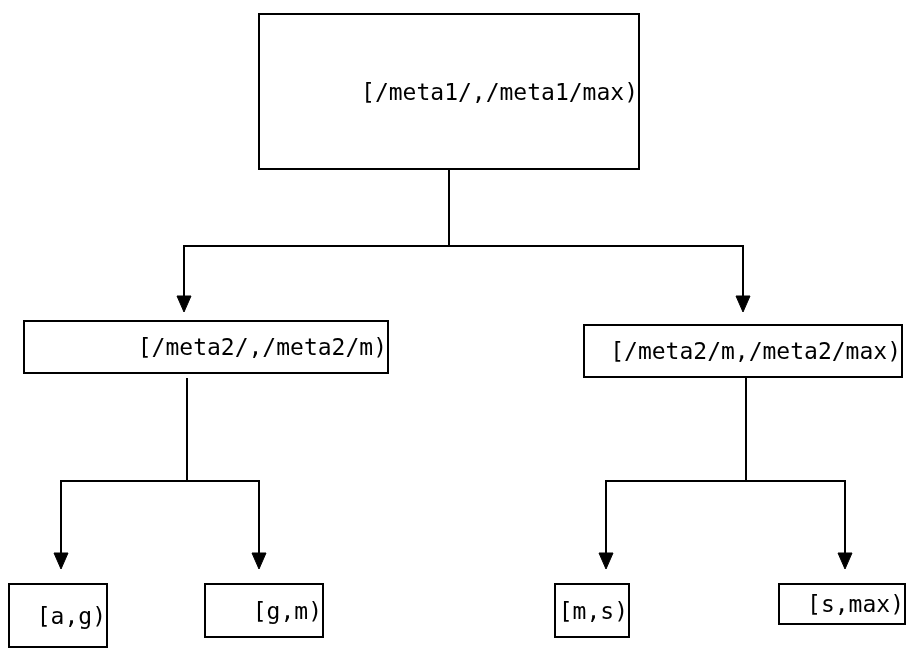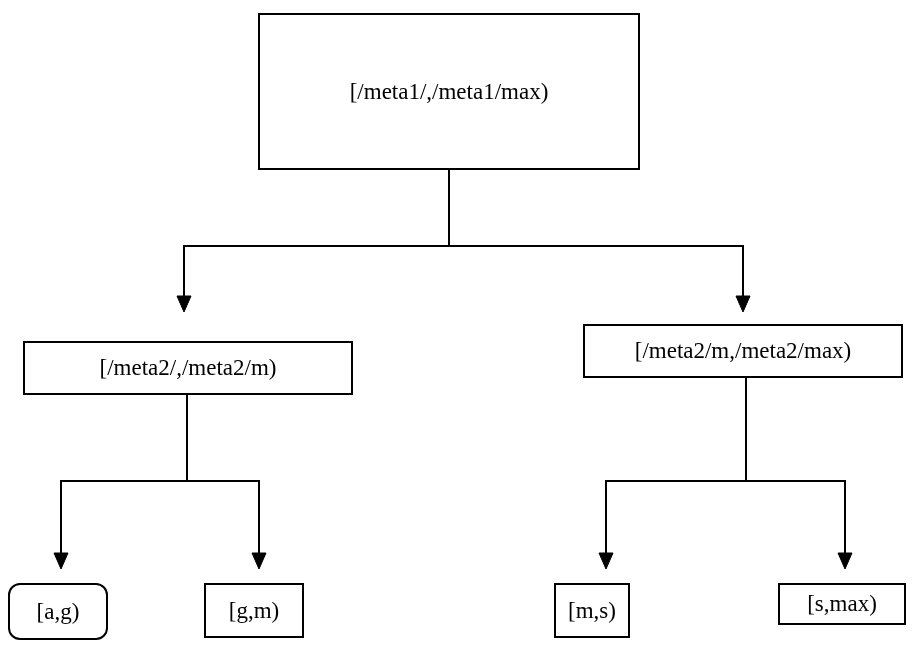--- a/index.html
+++ b/index.html
@@ -29,33 +29,32 @@
   .edges polygon {
     fill: #000000;
     stroke: #000000;
   }
   .node {
     position: absolute;
     border: 2px solid #000000;
     background: #ffffff;
     display: flex;
     align-items: center;
-    justify-content: center;
+    justify-content: flex-end;
     font-size: 23px;
     color: #000000;
     white-space: nowrap;
     box-sizing: border-box;
     letter-spacing: 0;
-    font-family: Liberation Serif, serif;
   }
   .node-root  { left: 258px; top: 13px;  width: 382px; height: 157px; }
-  .node-left  { left: 23px;  top: 341px; width: 330px; height: 54px; }
+  .node-left  { left: 23px;  top: 320px; width: 366px; height: 54px; }
   .node-right { left: 583px; top: 324px; width: 320px; height: 54px; }
-  .node-leaf1 { left: 8px;   top: 583px; width: 100px; height: 57px; border-radius: 12px; }
-  .node-leaf2 { left: 204px; top: 583px; width: 100px; height: 55px; }
+  .node-leaf1 { left: 8px;   top: 583px; width: 100px; height: 65px; }
+  .node-leaf2 { left: 204px; top: 583px; width: 120px; height: 55px; }
   .node-leaf3 { left: 554px; top: 583px; width: 76px;  height: 55px; }
   .node-leaf4 { left: 778px; top: 583px; width: 128px; height: 42px; }
 </style>
 </head>
 <body>
 
 <div class="canvas">
 
   <svg class="edges" viewBox="0 0 912 652" xmlns="http://www.w3.org/2000/svg">
 

